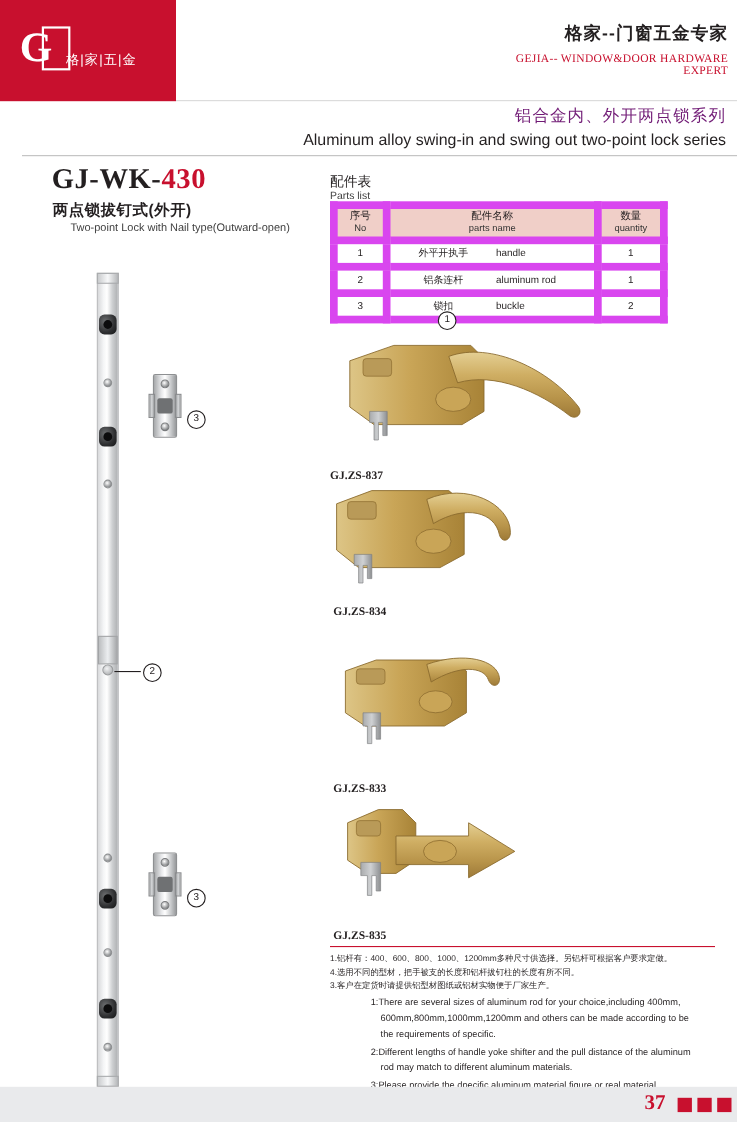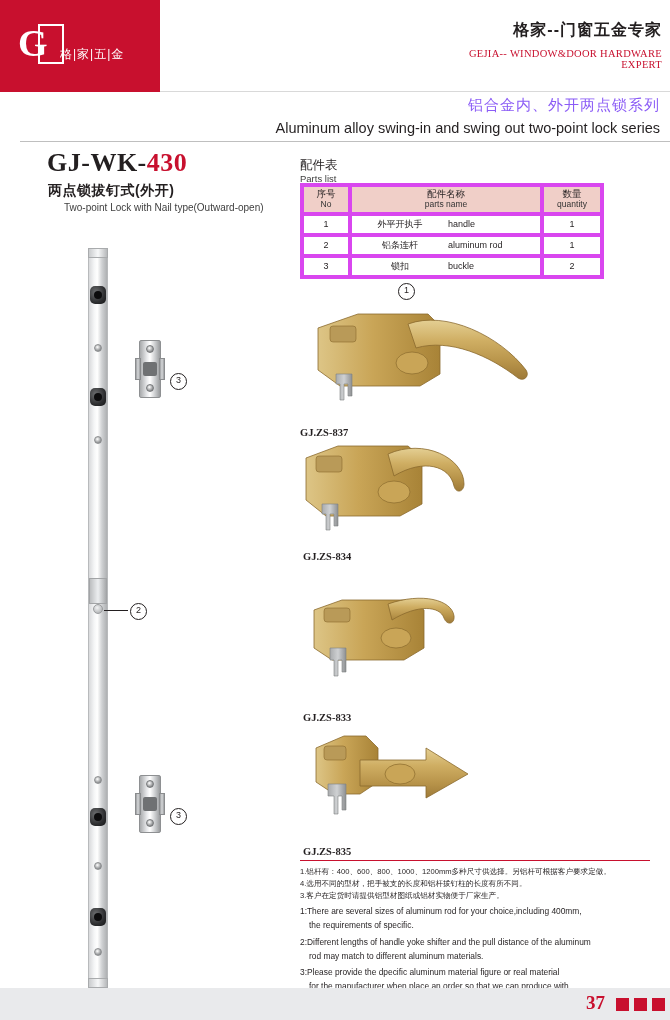--- a/index.html
+++ b/index.html
@@ -55,21 +55,21 @@
     position:absolute; left:160px; top:91px; width:510px; height:1px;
     background:#d9d9d9;
   }
 
   
   .series {
     position:absolute; left:0; top:96px; width:670px;
     text-align:right;
   }
   .series-cn {
-    font-size:15px; color:#8b5cf6; letter-spacing:1px; padding-right:10px;
+    font-size:15px; color:#701a75; letter-spacing:1px; padding-right:10px;
   }
   .series-en {
     font-size:14.5px; color:#231f20; padding-right:10px; margin-top:5px;
     font-family:"Liberation Sans", sans-serif;
   }
   .series-rule {
     position:absolute; left:20px; top:141px; width:650px; height:1px;
     background:#bfbfbf;
   }
 
@@ -97,21 +97,21 @@
   .parts-label-en {
     position:absolute; left:300px; top:173px;
     font-size:9.5px; color:#404040;
   }
   table.parts {
     position:absolute; left:300px; top:183px;
     width:300px; border-collapse:collapse;
     table-layout:fixed;
   }
   table.parts th, table.parts td {
-    border:4px solid #d946ef;
+    border:7px solid #d946ef;
     font-size:9px; color:#231f20;
     padding:0;
     height:17px;
     text-align:center;
     vertical-align:middle;
   }
   table.parts th { background:#f0cfc8; font-weight:normal; line-height:1.15; padding:2px 0; }
   table.parts col.c1 { width:48px; }
   table.parts col.c2 { width:192px; }
   table.parts col.c3 { width:60px; }
@@ -203,21 +203,21 @@
     position:absolute;
     font-size:10.5px; font-weight:bold; color:#231f20;
     font-family:"Liberation Serif", serif;
   }
 
   
   .notes {
     position:absolute; left:300px; top:866px; width:350px;
   }
   .notes .cn { font-size:7.6px; color:#231f20; line-height:1.55; }
-  .notes .en { font-size:8.4px; color:#231f20; line-height:1.45; margin-top:4px; }
+  .notes .en { font-size:8.4px; color:#231f20; line-height:1.45; margin-top:4px;margin-left:37px; }
   .notes .en div { margin-bottom:2px; }
   .notes .indent { padding-left:9px; }
   .notes-rule {
     position:absolute; left:300px; top:860px; width:350px; height:1px; background:#c8102e;
   }
 
   
   .footer-bar {
     position:absolute; left:0; top:988px; width:670px; height:32px;
     background:#e9eaec;
@@ -426,20 +426,21 @@
 <div class="handle-label" style="left:303px; top:846px;">GJ.ZS-835</div>
 
 <div class="notes-rule"></div>
 <div class="notes">
   <div class="cn">1.铝杆有：400、600、800、1000、1200mm多种尺寸供选择。另铝杆可根据客户要求定做。</div>
   <div class="cn">4.选用不同的型材，把手被支的长度和铝杆拔钉柱的长度有所不同。</div>
   <div class="cn">3.客户在定货时请提供铝型材图纸或铝材实物便于厂家生产。</div>
 
   <div class="en">
     <div><span>1:</span><span>There are several sizes of aluminum rod for your choice,including 400mm,</span></div>
+    <div class="indent">600mm,800mm,1000mm,1200mm and others can be made according to be</div>
     <div class="indent">the requirements of specific.</div>
   </div>
   <div class="en">
     <div><span>2:</span><span>Different lengths of handle yoke shifter and the pull distance of the aluminum</span></div>
     <div class="indent">rod may match to different aluminum materials.</div>
   </div>
   <div class="en">
     <div><span>3:</span><span>Please provide the dpecific aluminum material figure or real material</span></div>
     <div class="indent">for the manufacturer when place an order so that we can produce with</div>
     <div class="indent">specific requirements.</div>

